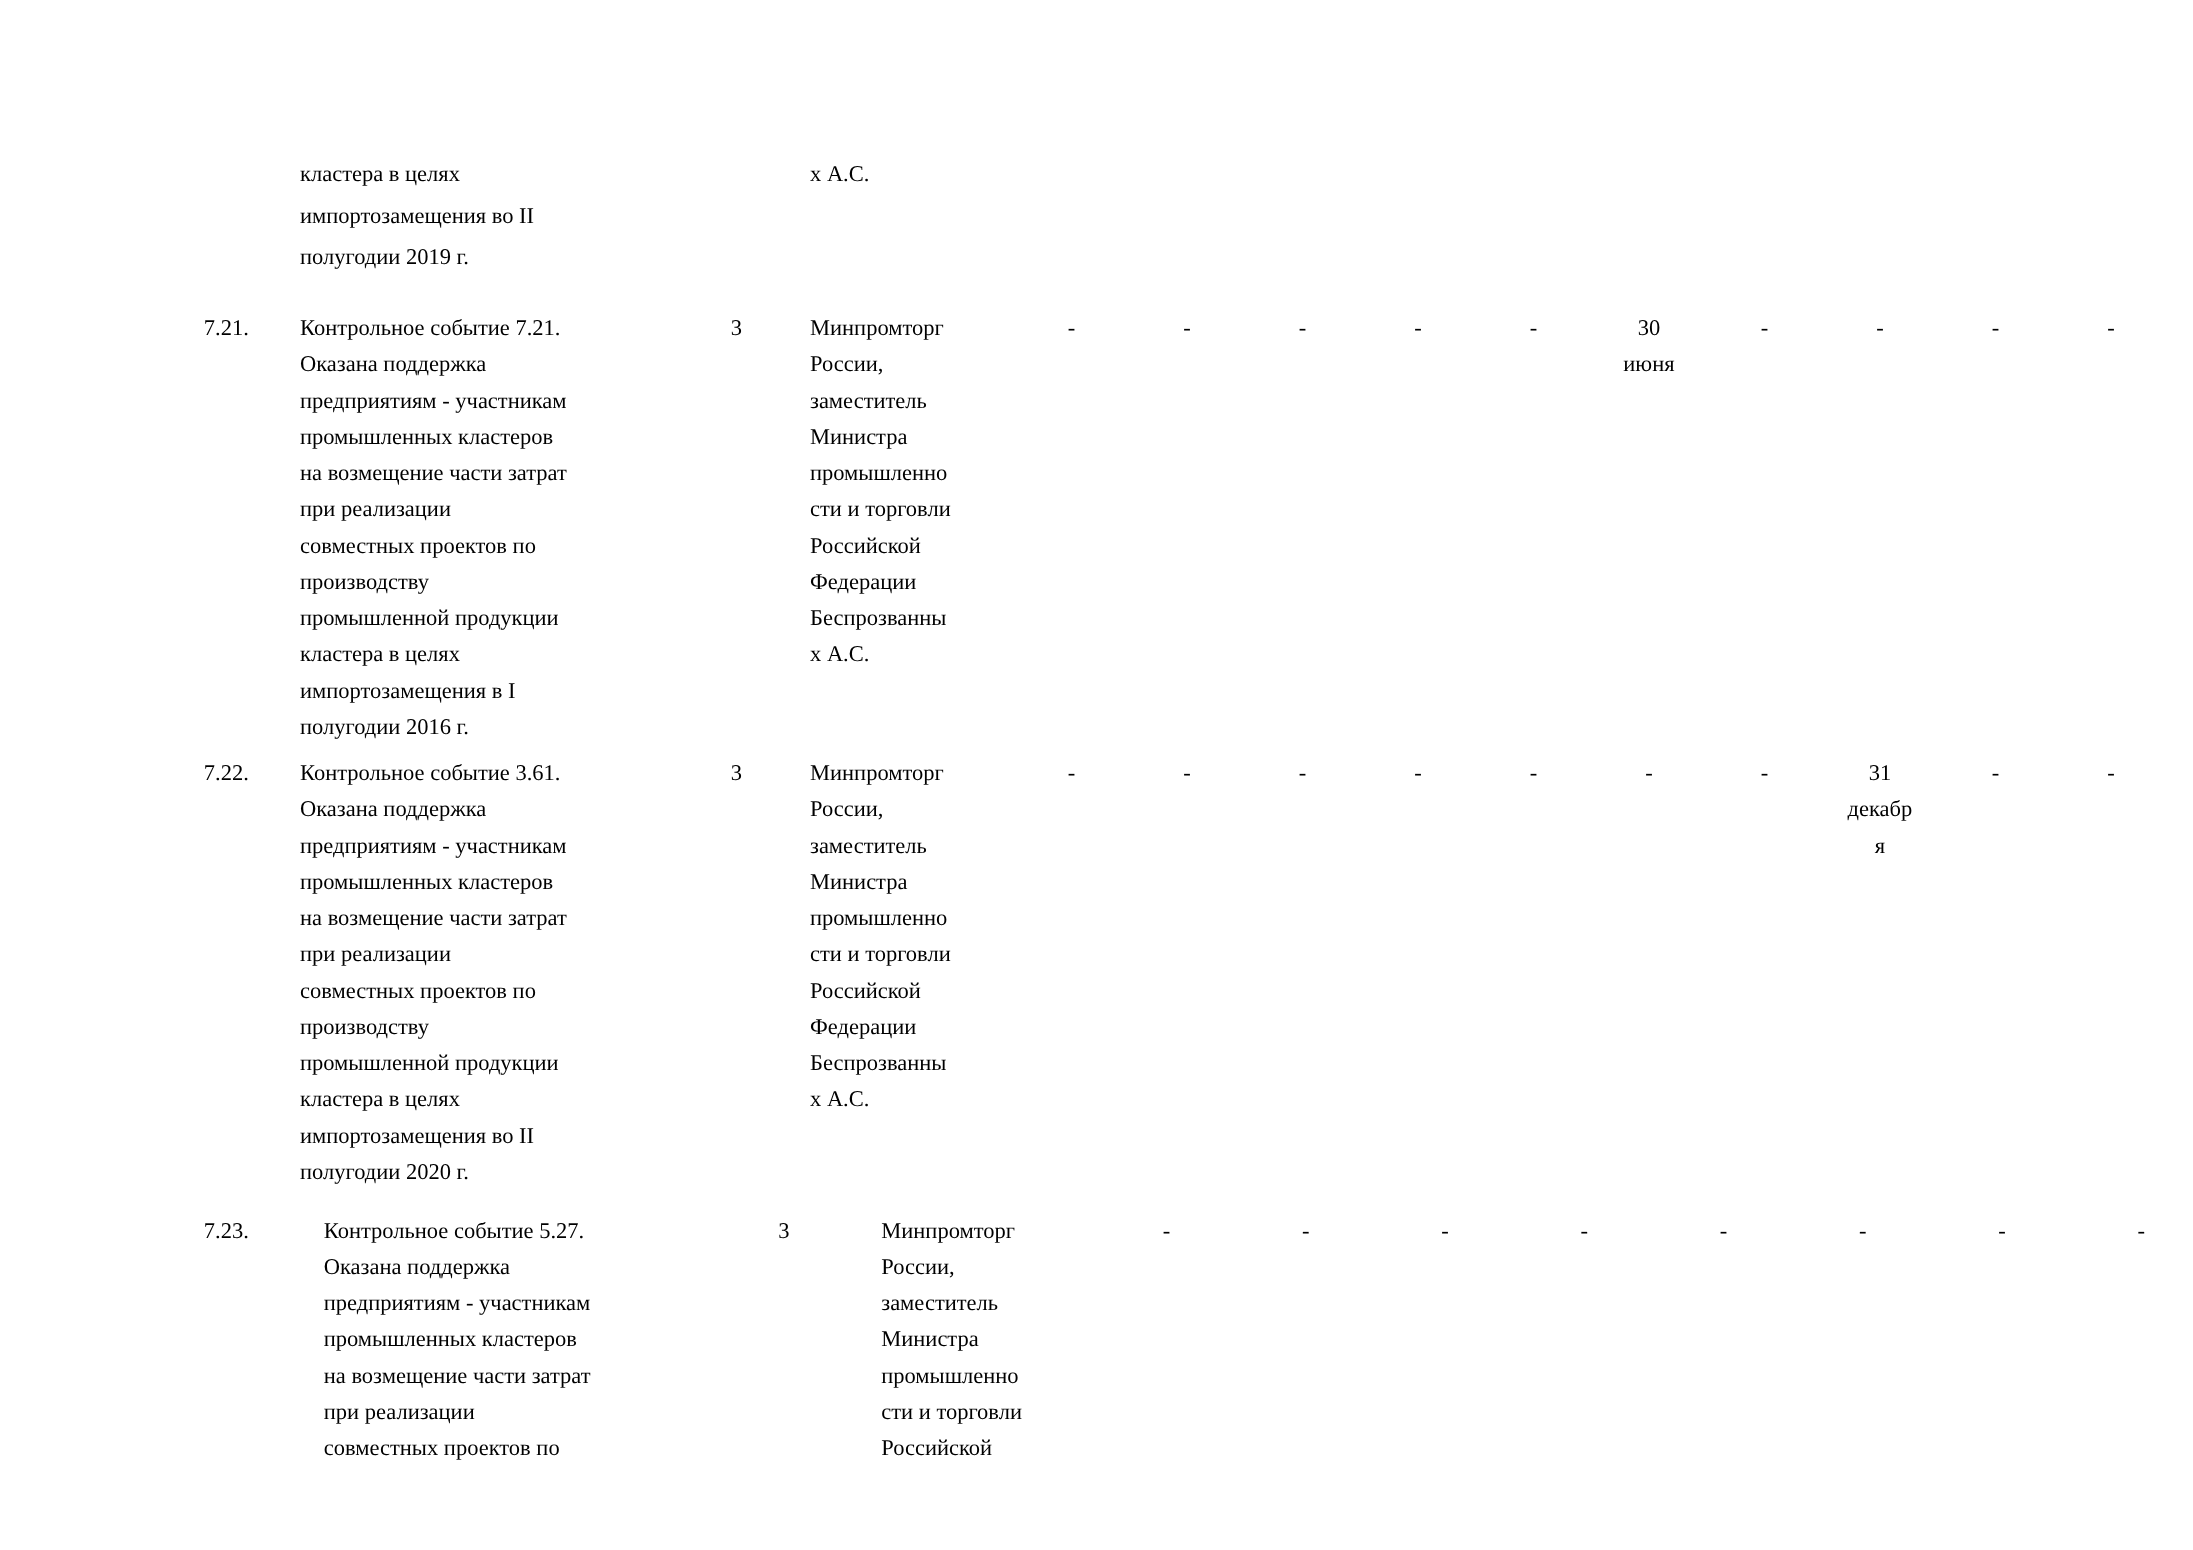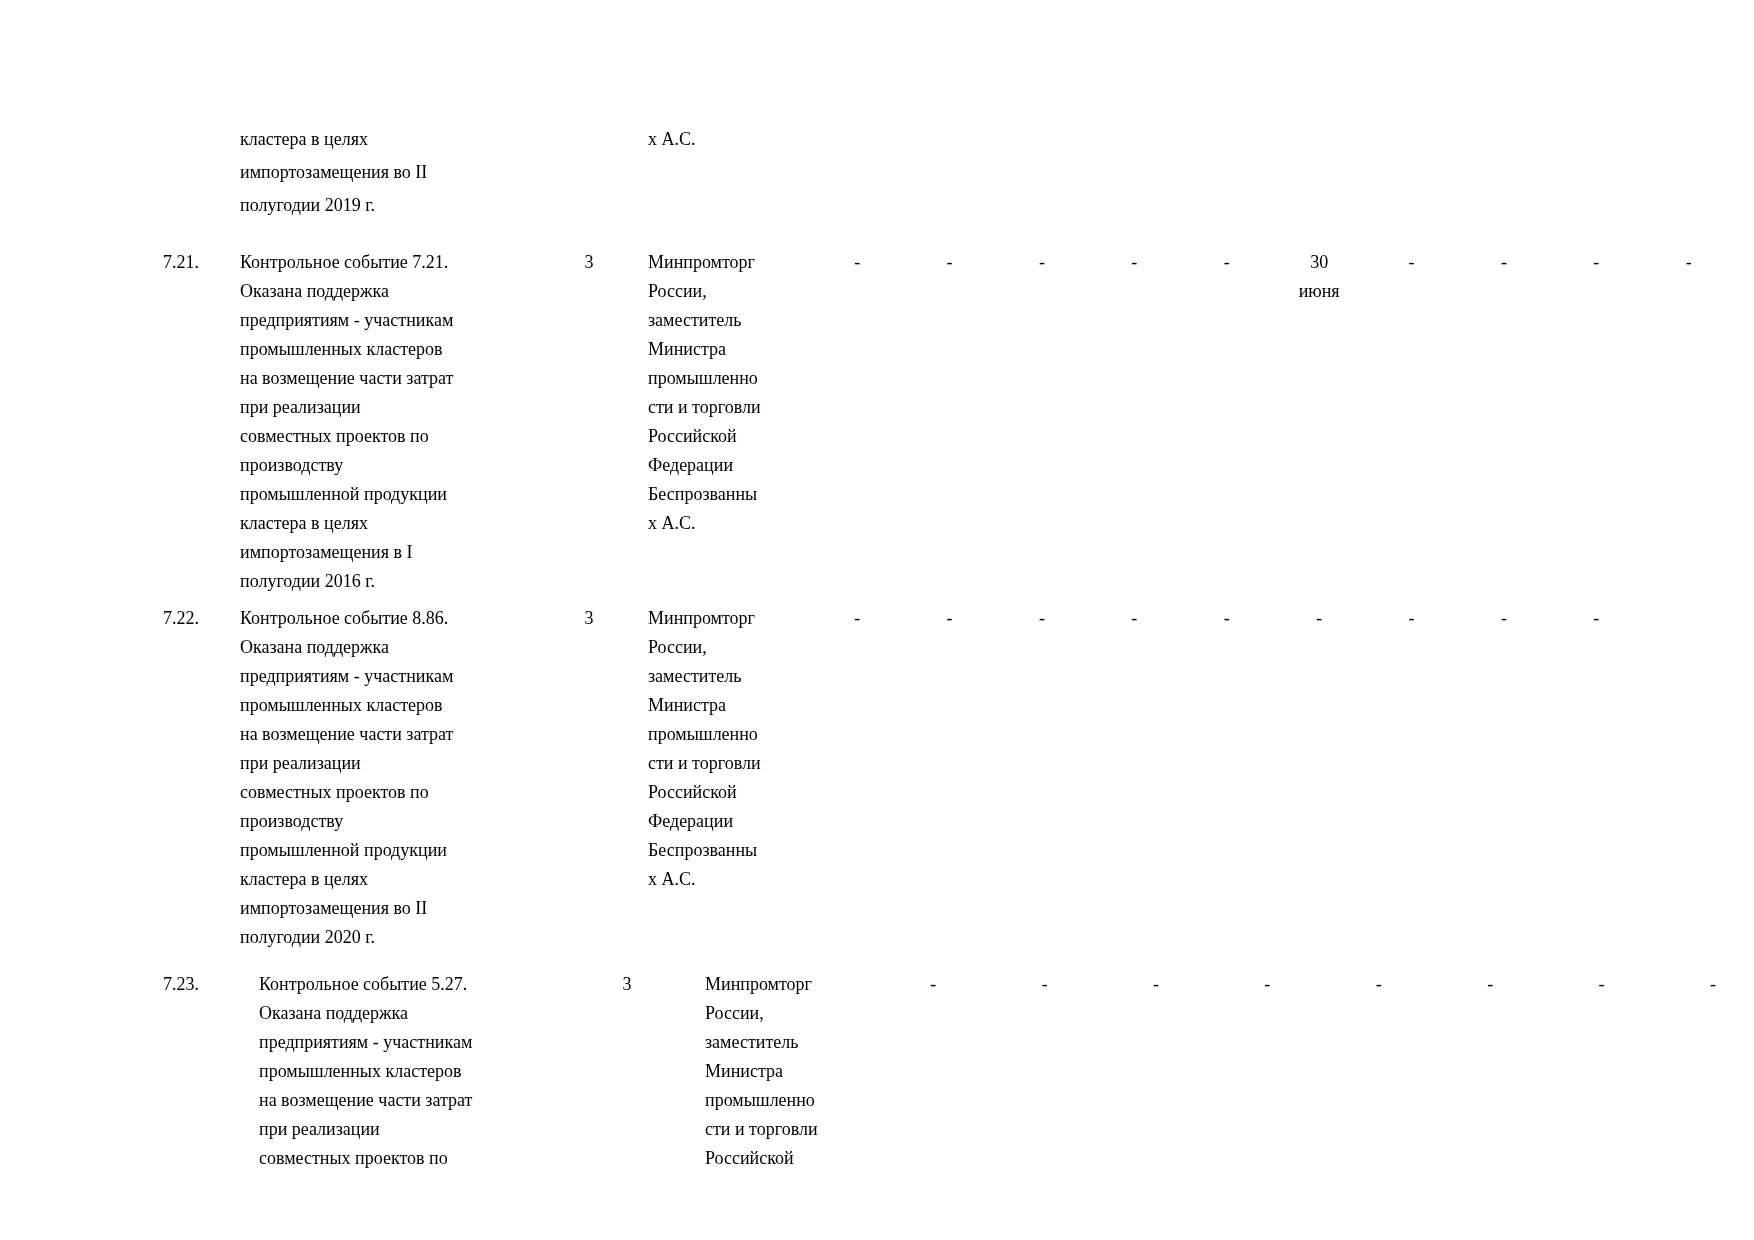--- a/index.html
+++ b/index.html
@@ -100,21 +100,21 @@
     <div class="cell val">30
 июня</div>
     <div class="cell val">-</div>
     <div class="cell val">-</div>
     <div class="cell val">-</div>
     <div class="cell val">-</div>
   </div>
 
   <div class="trow row-2">
     <div class="cell num">7.22.</div>
-    <div class="cell desc">Контрольное событие 8.86.
+    <div class="cell desc">Контрольное событие 3.61.
 Оказана поддержка
 предприятиям - участникам
 промышленных кластеров
 на возмещение части затрат
 при реализации
 совместных проектов по
 производству
 промышленной продукции
 кластера в целях
 импортозамещения во II
@@ -130,20 +130,23 @@
 Федерации
 Беспрозванны
 х А.С.</div>
     <div class="cell val">-</div>
     <div class="cell val">-</div>
     <div class="cell val">-</div>
     <div class="cell val">-</div>
     <div class="cell val">-</div>
     <div class="cell val">-</div>
     <div class="cell val">-</div>
+    <div class="cell val">31
+декабр
+я</div>
     <div class="cell val">-</div>
     <div class="cell val">-</div>
   </div>
 
   <div class="trow row-3">
     <div class="cell num">7.23.</div>
     <div class="cell desc">Контрольное событие 5.27.
 Оказана поддержка
 предприятиям - участникам
 промышленных кластеров

